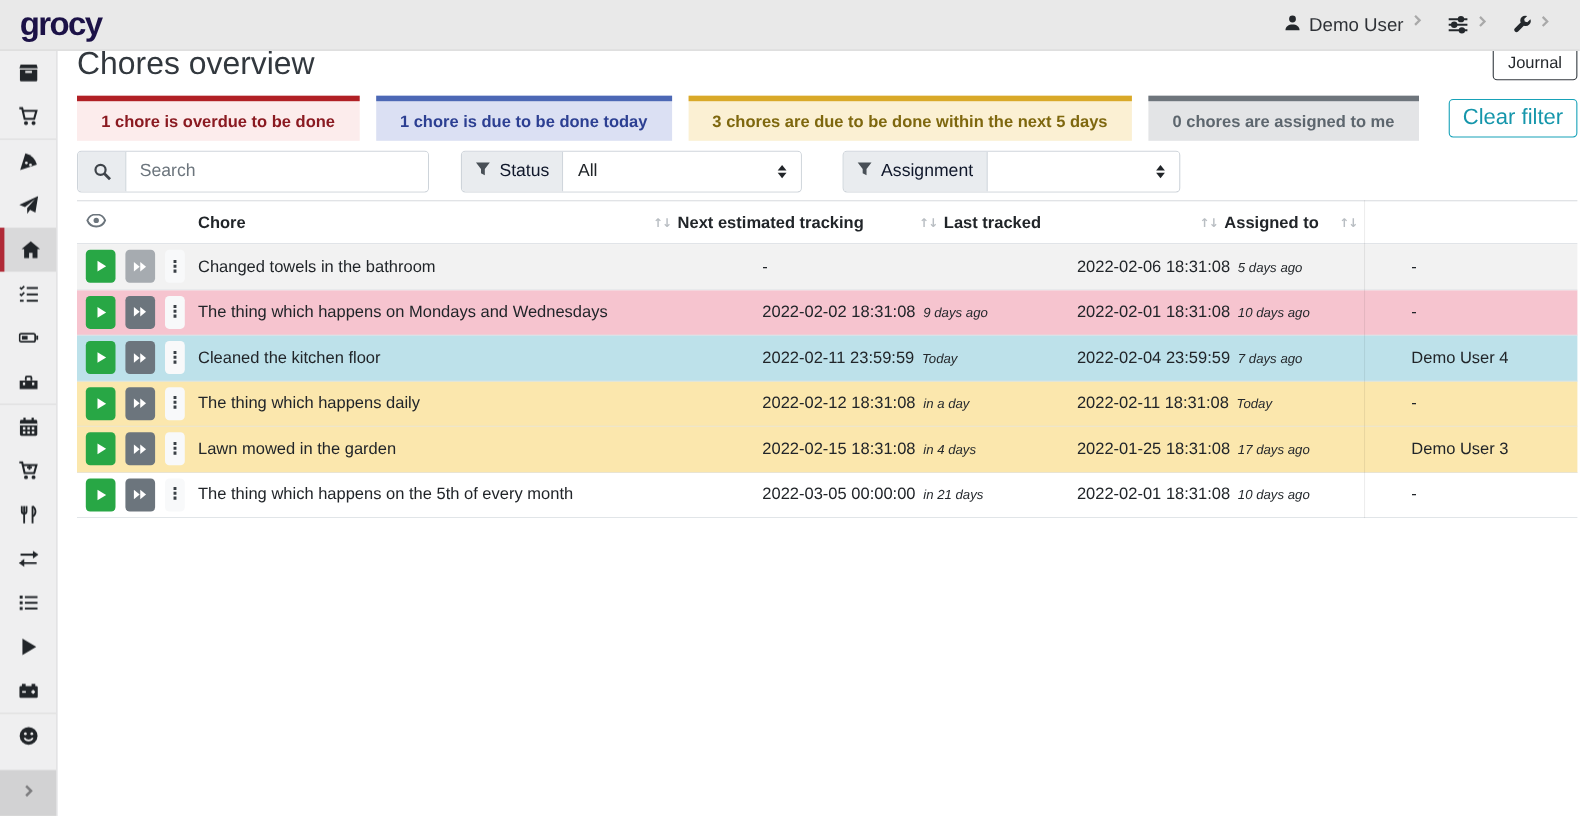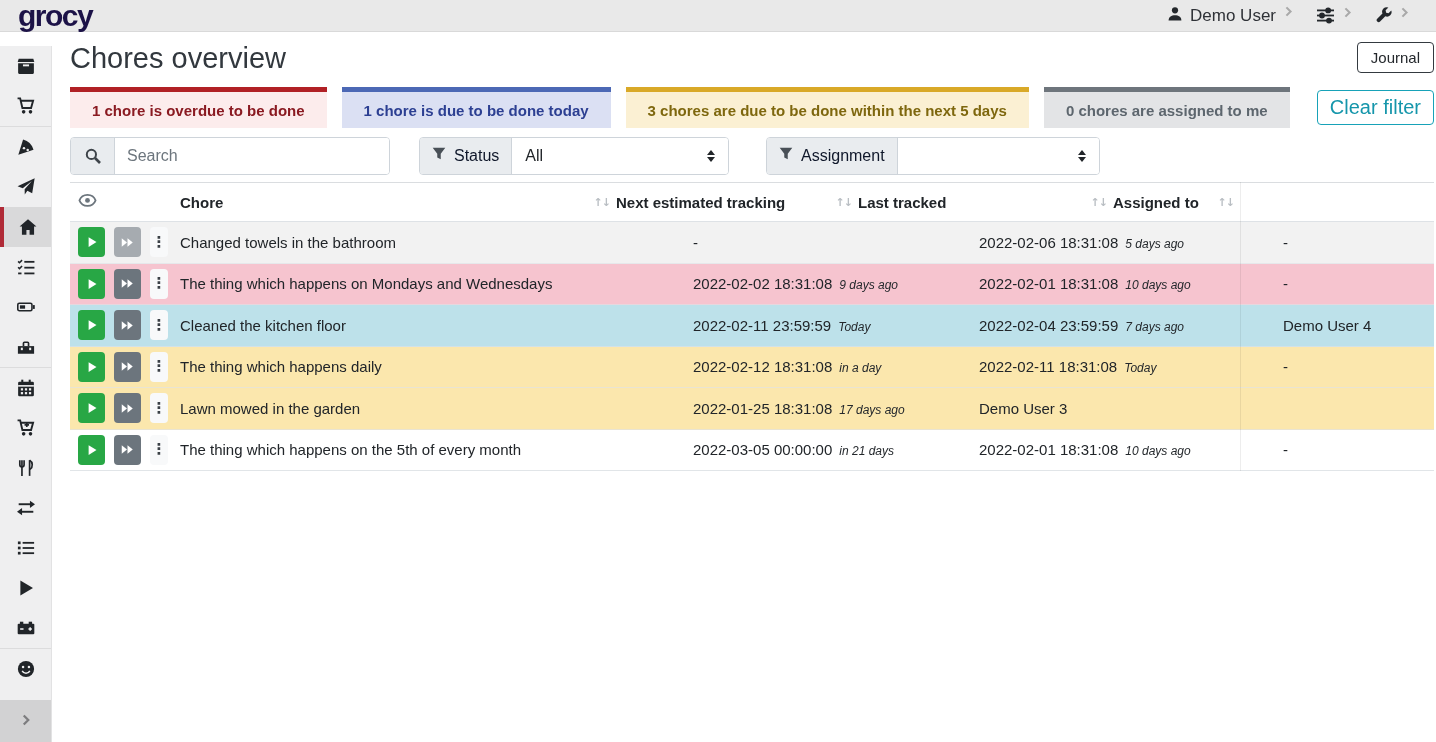--- a/index.html
+++ b/index.html
@@ -1,20 +1,20 @@
 <!DOCTYPE html>
 <html><head>
 <meta charset="utf-8">
 <style>
   * { margin:0; padding:0; box-sizing:border-box; }
   html,body { width:1436px; height:742px; overflow:hidden;
     font-family:"Liberation Sans","DejaVu Sans",sans-serif; background:#fff; color:#212529; }
 
   
-  .navbar { position:fixed; top:0; left:0; right:0; height:32px; background:#e9e9e9;
+  .navbar { position:fixed; top:0; left:0; right:0; height:46px; background:#e9e9e9;
     border-bottom:1px solid #d9d9d9; display:flex; align-items:center; justify-content:space-between;
     padding:0 26px 0 18px; z-index:10; }
   .logo { font-weight:700; font-size:30px; letter-spacing:-1.5px; color:#1c1247; line-height:1; }
   .nav-right { display:flex; align-items:center; gap:22px; }
   .nav-item { display:flex; align-items:flex-start; gap:7px; color:#2f3237; font-size:17px; cursor:pointer; }
   .nav-item svg { display:block; }
   .chev { color:#a9a9a9; }
 
   
   .sidebar { position:fixed; top:46px; left:0; bottom:0; width:52px; background:#efeff0;
@@ -343,21 +343,21 @@
         <span>Status</span>
       </div>
       <div class="sel" style="flex:1">
         <span>All</span>
         <span class="caret">
             <i class="up"></i>
             <i class="dn"></i>
           </span>
       </div>
     </div>
-    <div class="igroup" style="width:334px;margin-left:37px">
+    <div class="igroup" style="width:307px;margin-left:37px">
       <div class="iprepend">
         <span>
           <svg width="14" height="14" viewBox="0 0 16 16" fill="#495057">
               <path d="M.8.8h14.4L10 7.6V14l-4-1.9V7.6z"></path>
             </svg>
         </span>
         <span>Assignment</span>
       </div>
       <div class="sel" style="flex:1">
         <span></span>
@@ -493,20 +493,21 @@
           </button>
         <button class="abtn btn-skip">
             <svg width="13" height="11" viewBox="0 0 18 14" fill="#fff">
               <path d="M1 1v12l7.3-6z"></path>
               <path d="M9 1v12l7.3-6z"></path>
             </svg>
           </button>
         <button class="abtn btn-menu">⋮</button>
       </div>
       <div>Lawn mowed in the garden</div>
+      <div class="cell-date"><span>2022-02-15 18:31:08</span><span class="rel">in 4 days</span></div>
       <div class="cell-date"><span>2022-01-25 18:31:08</span><span class="rel">17 days ago</span></div>
       <div>Demo User 3</div>
     </div>
 
     <div class="trow" style="border-bottom-color: rgba(222, 226, 230, 0.9); background-color: rgb(255, 255, 255);">
       <div class="cell-actions">
         <button class="abtn btn-play">
             <svg width="12" height="12" viewBox="0 0 16 16" fill="#fff">
               <path d="M3.5 1.5v13L14 8z"></path>
             </svg>

